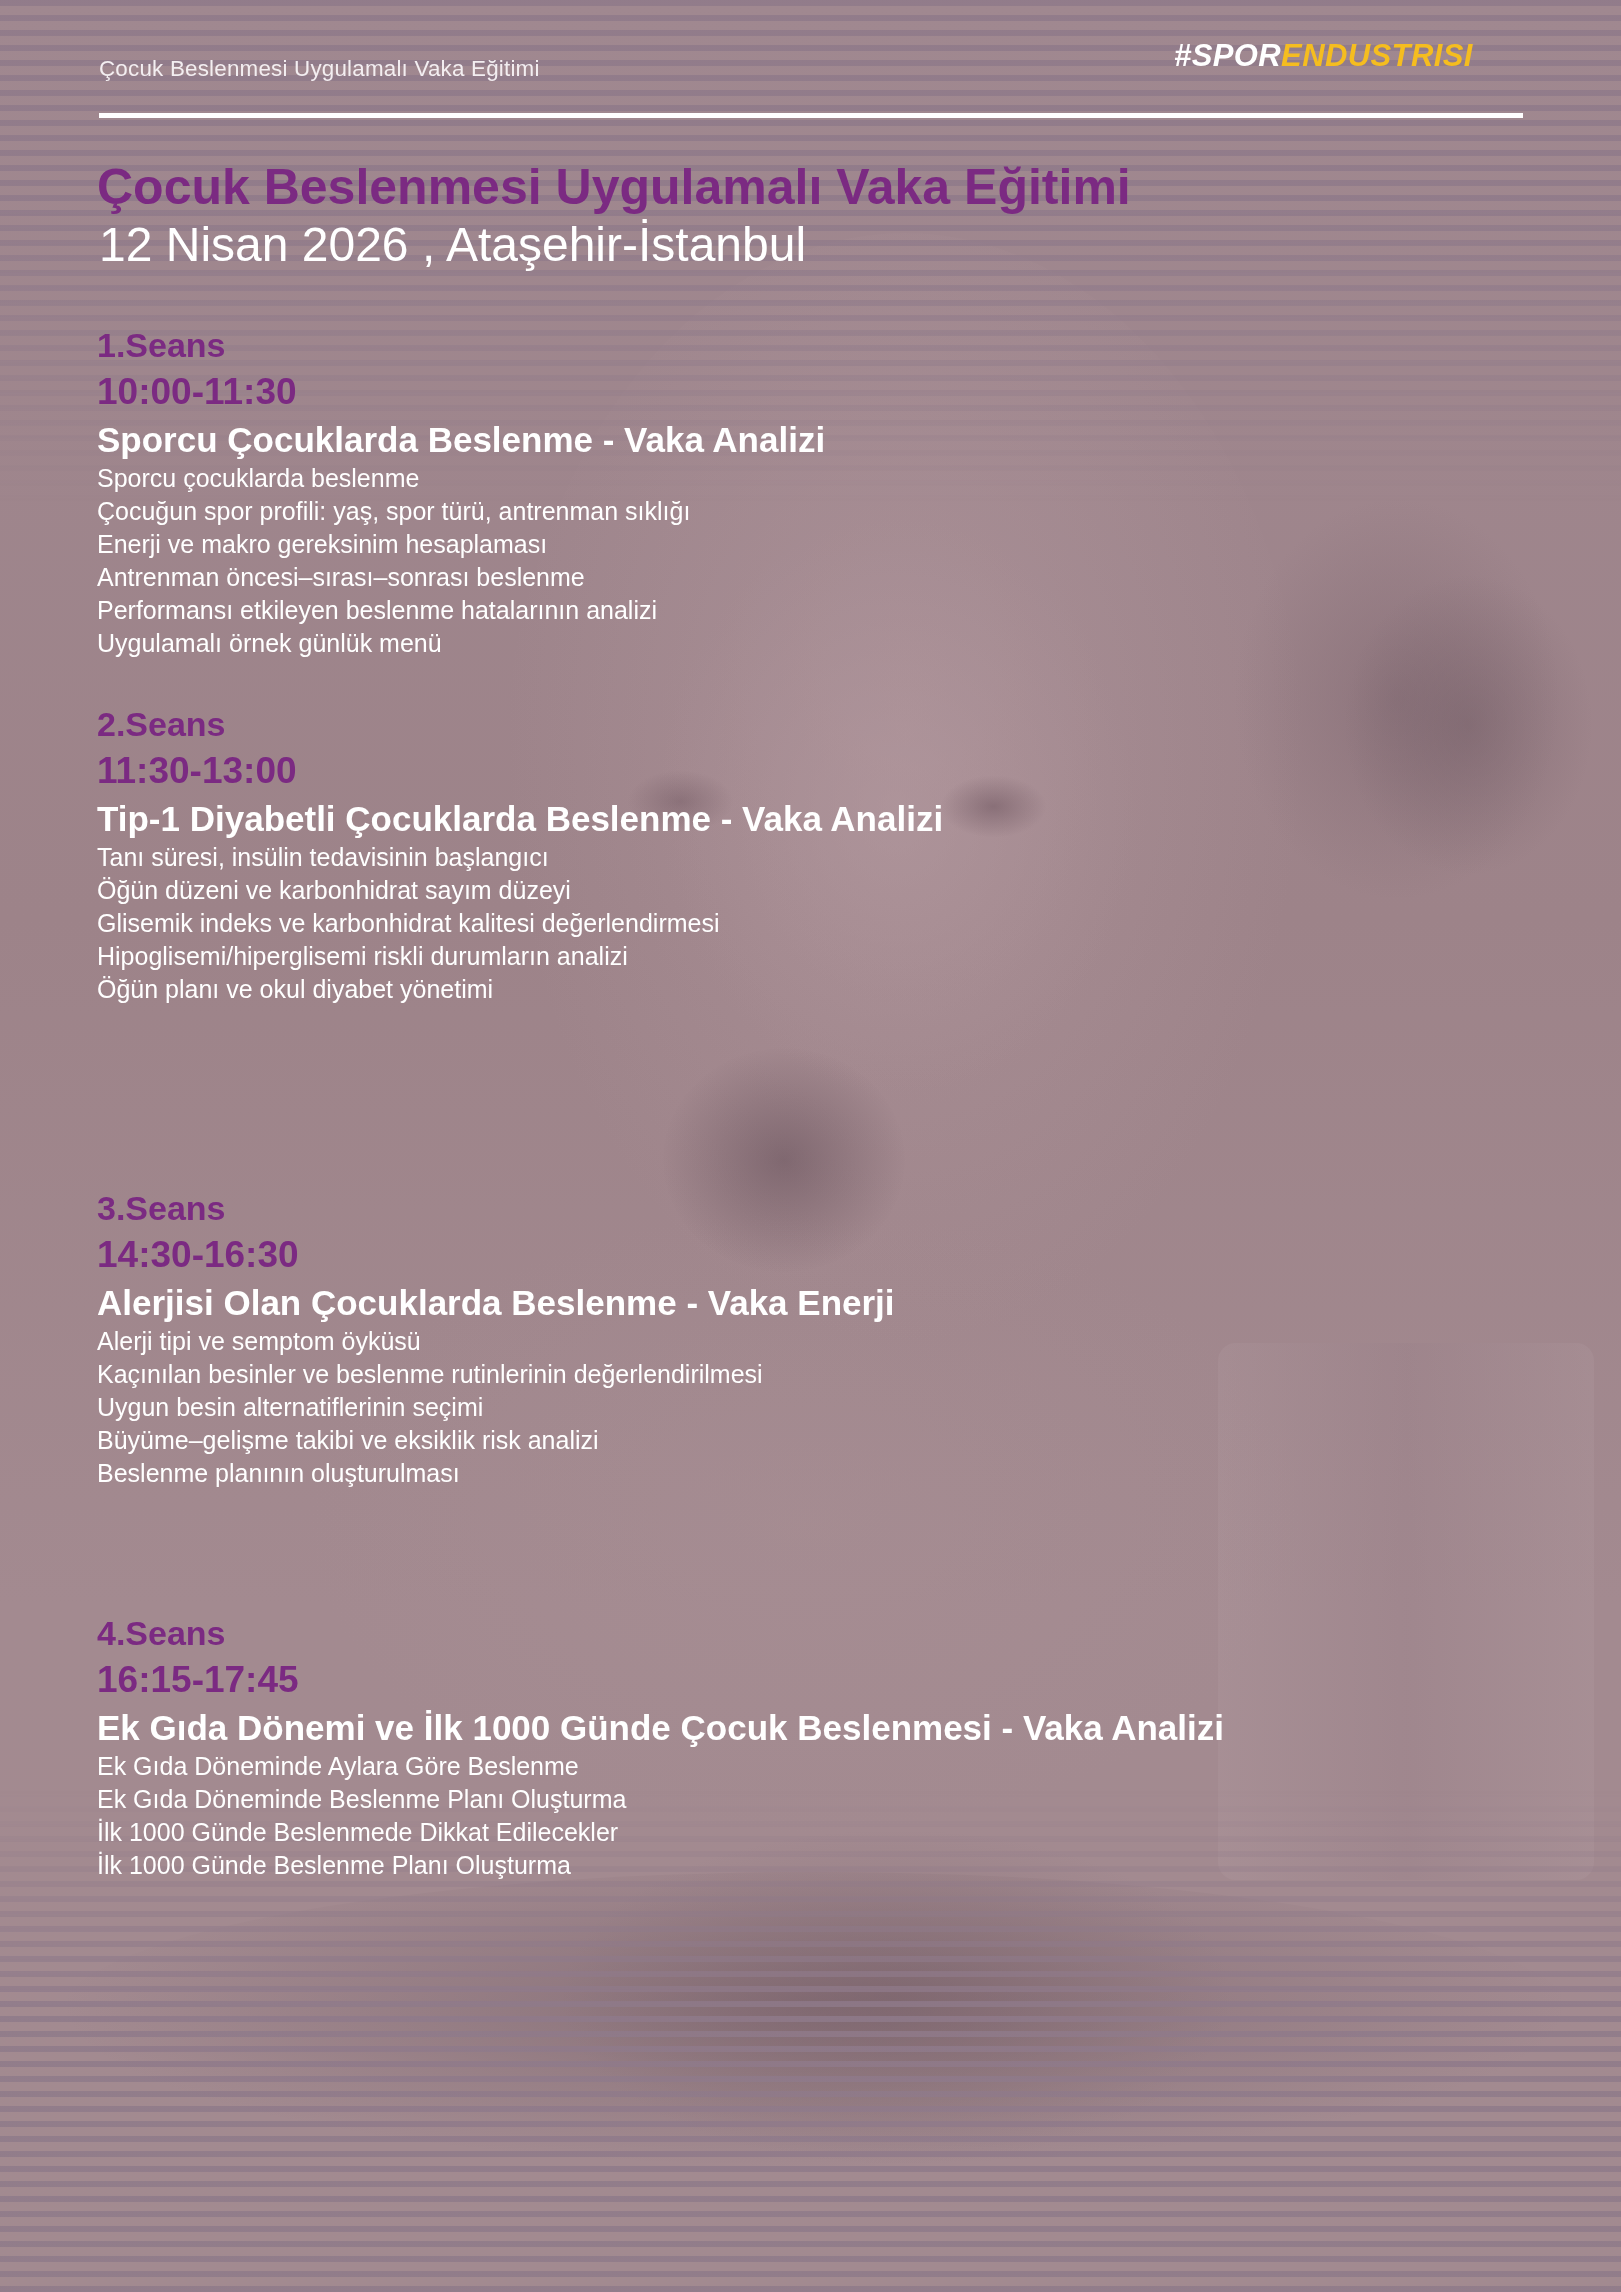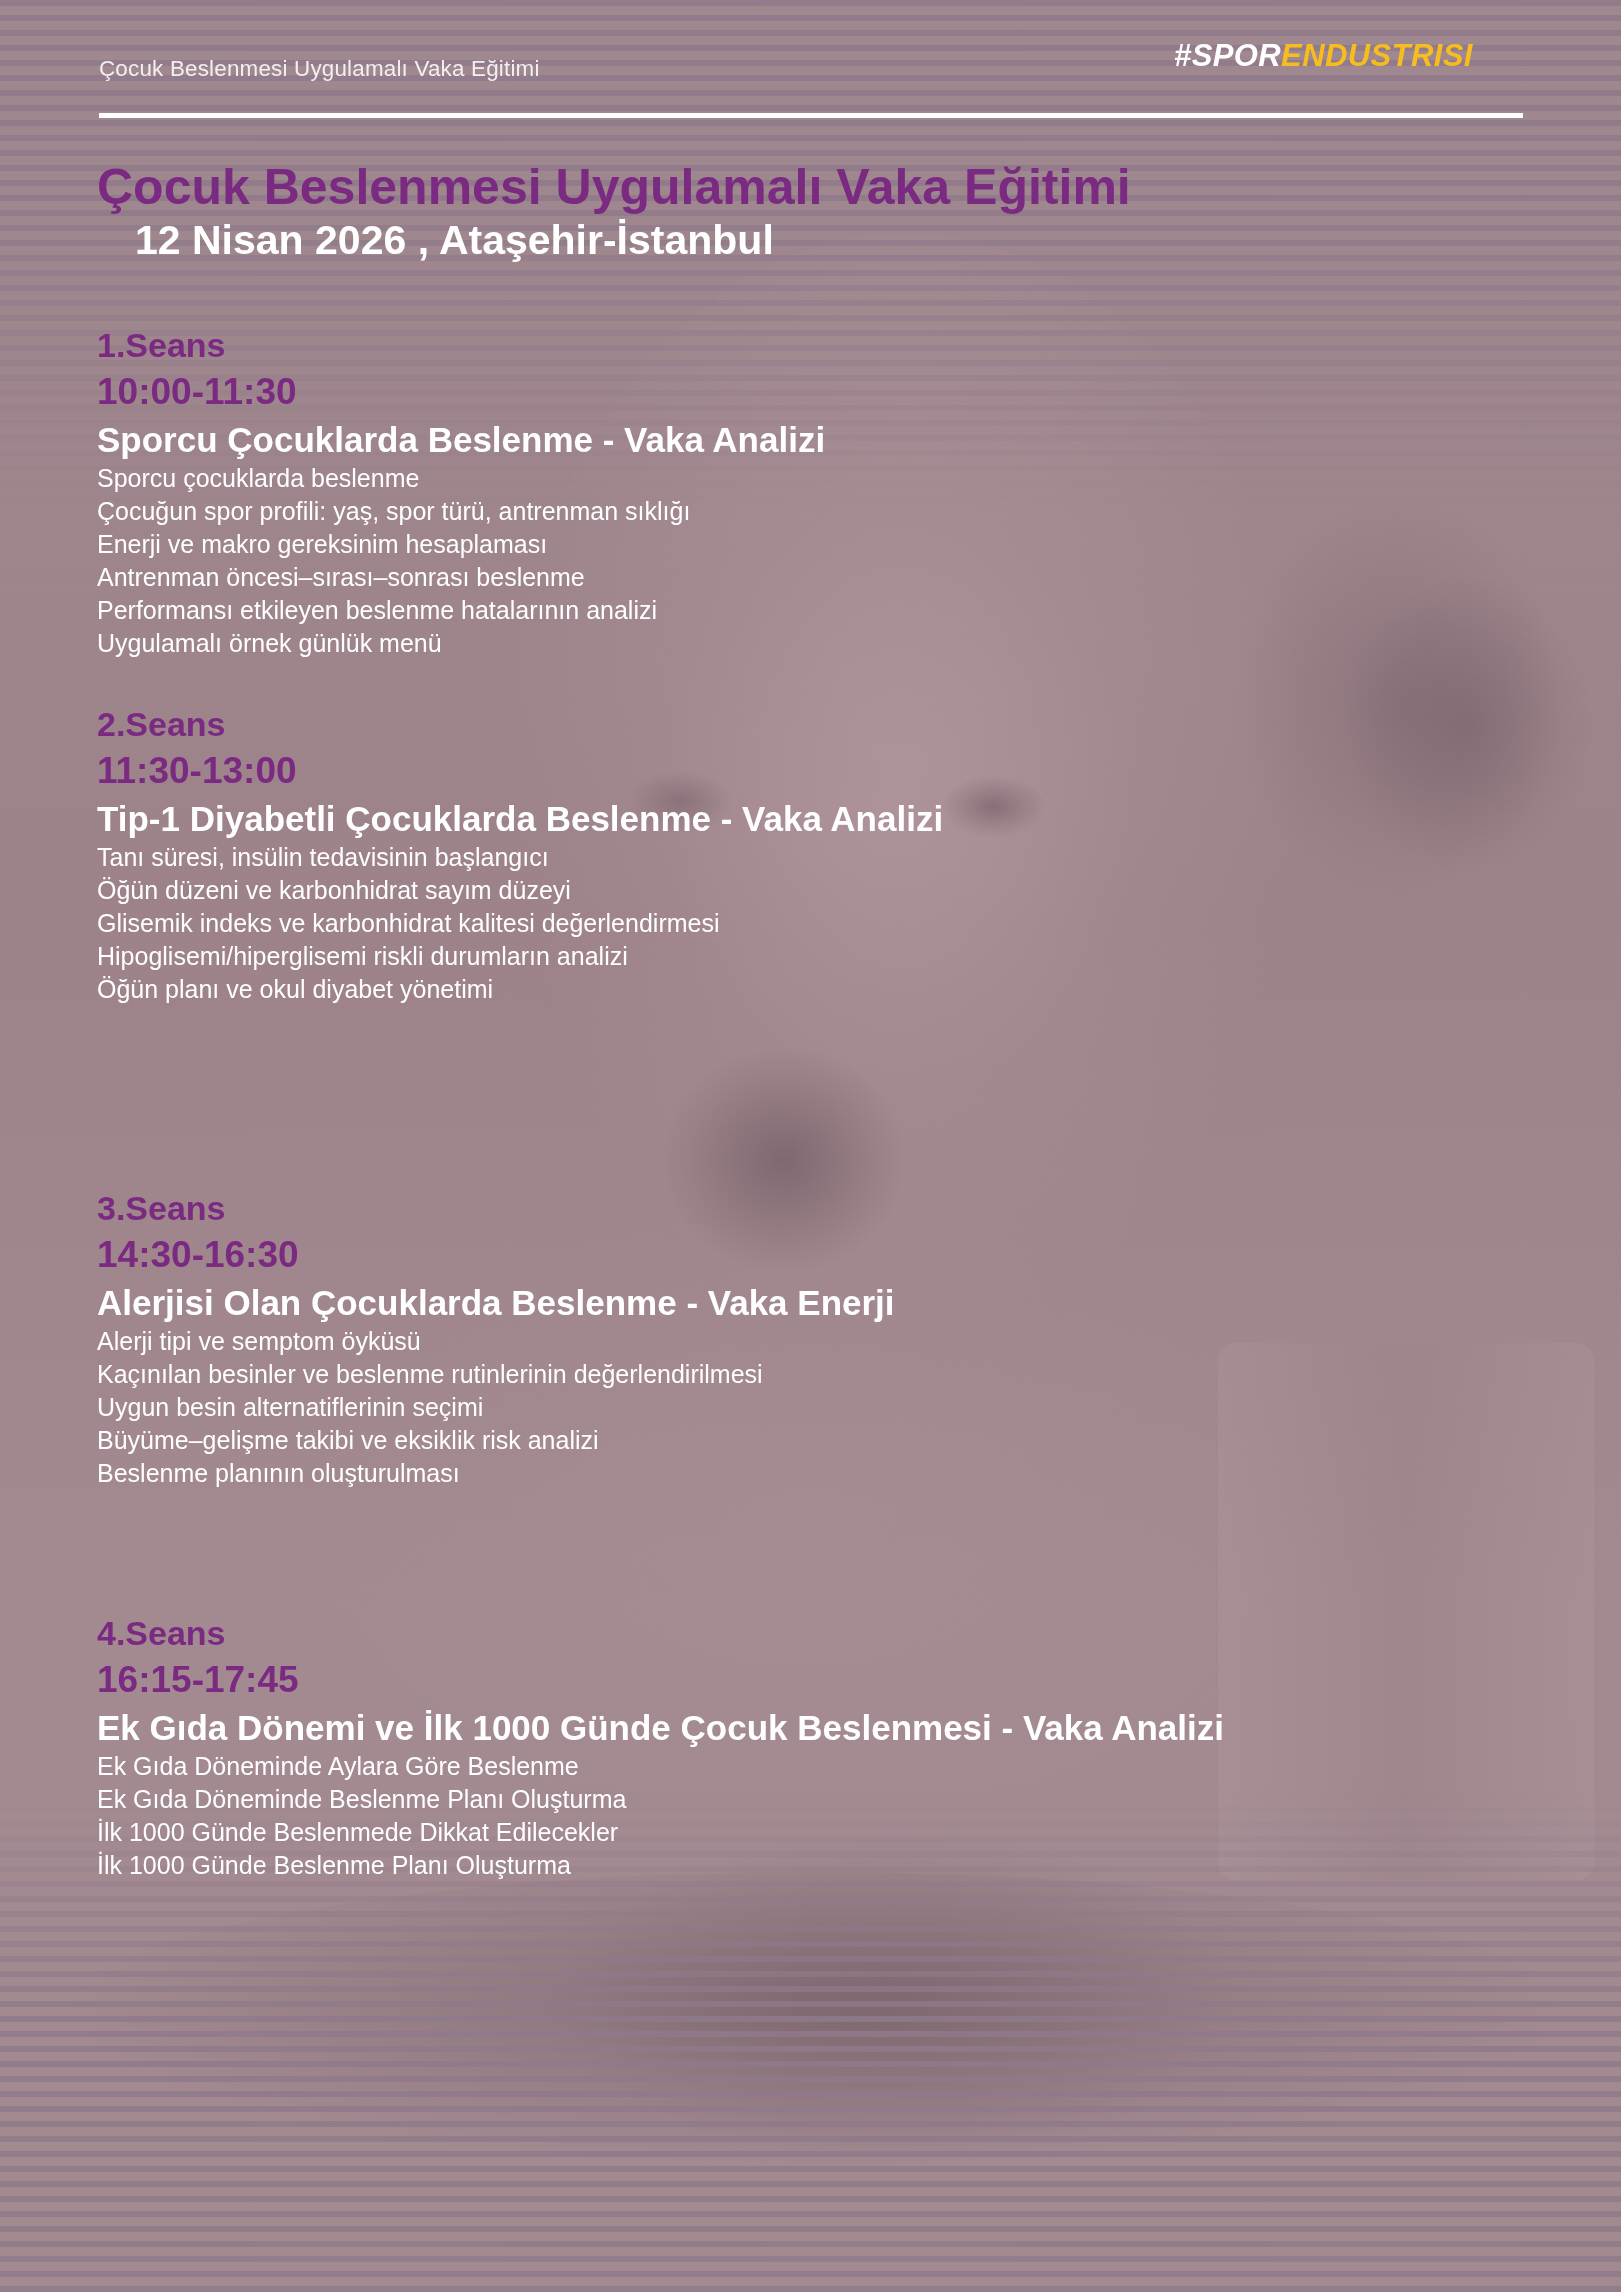--- a/index.html
+++ b/index.html
@@ -23,21 +23,21 @@
       -webkit-mask-image:linear-gradient(0deg,#000 0%,#000 55%,transparent 100%);
       mask-image:linear-gradient(0deg,#000 0%,#000 55%,transparent 100%);}
   .photo-shape{position:absolute;border-radius:50%;}
   .content{position:absolute;left:0;top:0;width:1621px;height:1618px;}
   .header-small{position:absolute;left:99px;top:56px;color:#f3eef1;font-size:22.4px;letter-spacing:0.2px;}
   .brand{position:absolute;left:1174px;top:38px;font-size:31px;font-style:italic;font-weight:bold;letter-spacing:0.4px;}
   .brand .w{color:#ffffff;}
   .brand .y{color:#f5bd1f;}
   .rule{position:absolute;left:99px;top:113px;width:1424px;height:4.5px;background:#ffffff;}
   .title{position:absolute;left:97px;top:158px;color:#7b2a82;font-size:50px;font-weight:bold;}
-  .subtitle{position:absolute;left:99px;top:217px;color:#ffffff;font-size:41px;font-weight:bold;margin-left:36px;}
+  .subtitle{position:absolute;left:99px;top:217px;color:#ffffff;font-size:48px;font-weight:normal;}
   .session{position:absolute;left:97px;}
   .session .num{color:#7b2a82;font-size:34px;font-weight:bold;line-height:45px;}
   .session .time{color:#7b2a82;font-size:37px;font-weight:bold;line-height:47px;}
   .session .stitle{color:#ffffff;font-size:35px;font-weight:bold;line-height:45px;margin-top:1.8px;white-space:nowrap;text-align:center;}
   .session ul{list-style:none;margin:0;padding:0;}
   .session li{color:#ffffff;font-size:25px;line-height:33px;white-space:nowrap;}
   .break{position:absolute;left:97px;top:1094px;color:#7b2a82;font-size:35px;font-weight:bold;}
 </style>
 </head>
 <body>

